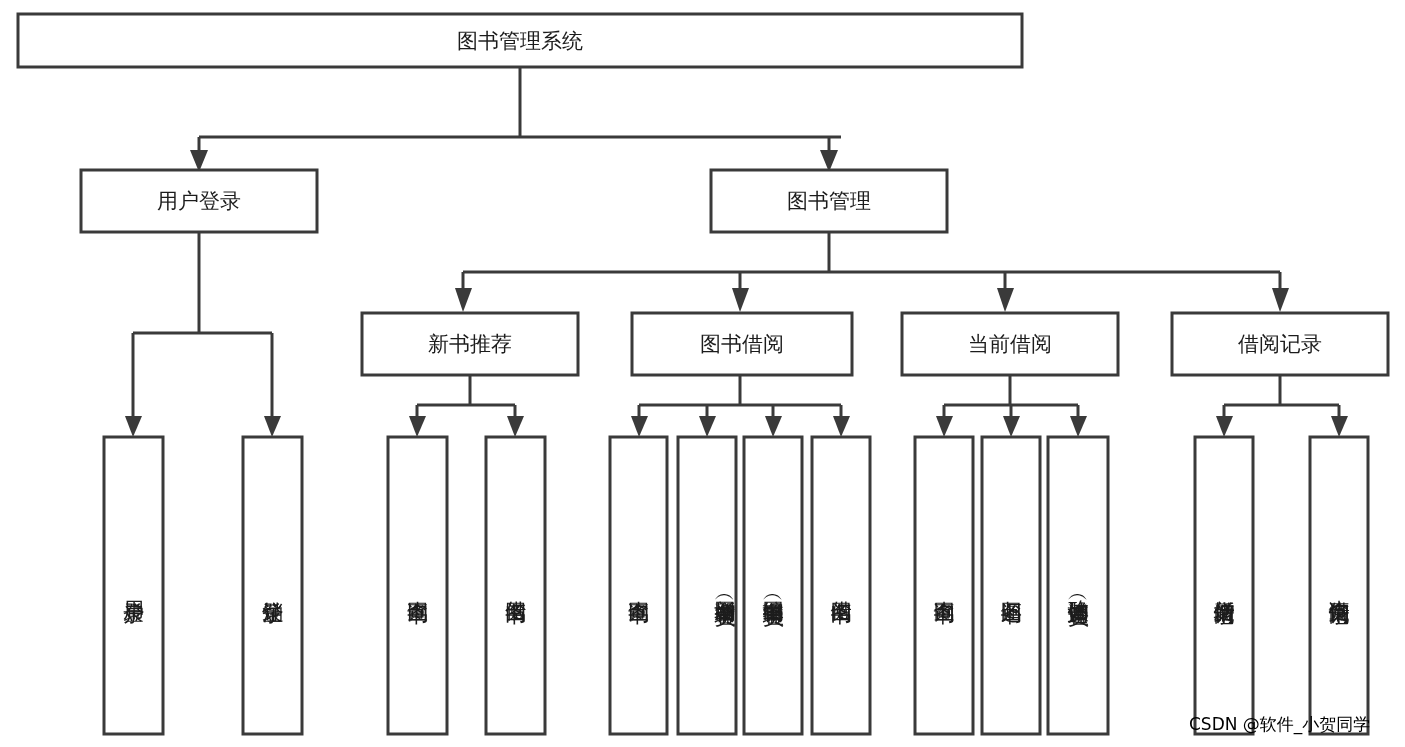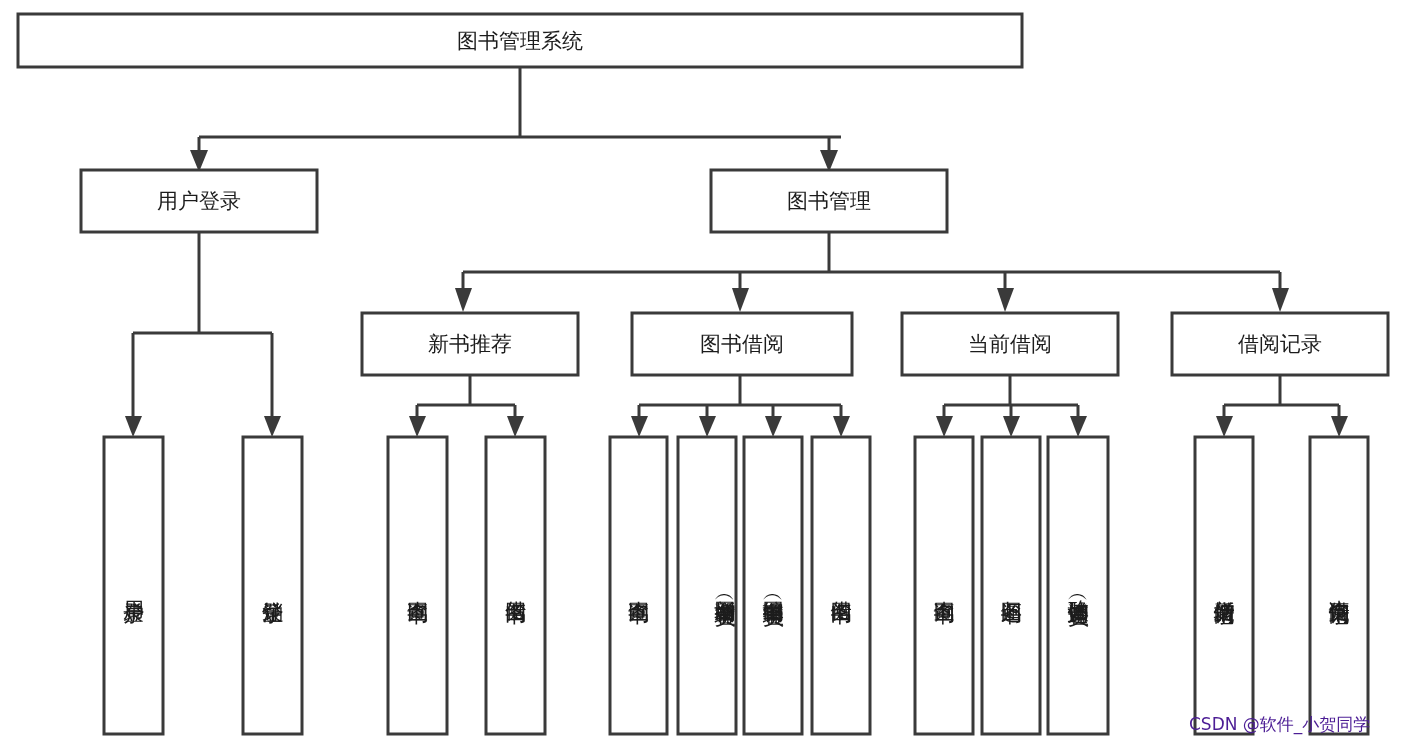--- a/index.html
+++ b/index.html
@@ -59,21 +59,21 @@
     text-align: center;
     white-space: nowrap;
     pointer-events: none;
   }
   .watermark {
     position: absolute;
     left: 1189px;
     top: 713px;
     font-family: "DejaVu Sans", "Liberation Sans", sans-serif;
     font-size: 17px;
-    color: #4c1d95;
+    color: #000000;
     white-space: nowrap;
   }
 </style>
 </head>
 <body>
 
 <div id="diagram-root">
 
   <svg class="diagram-canvas" viewBox="0 0 1405 747">
 

